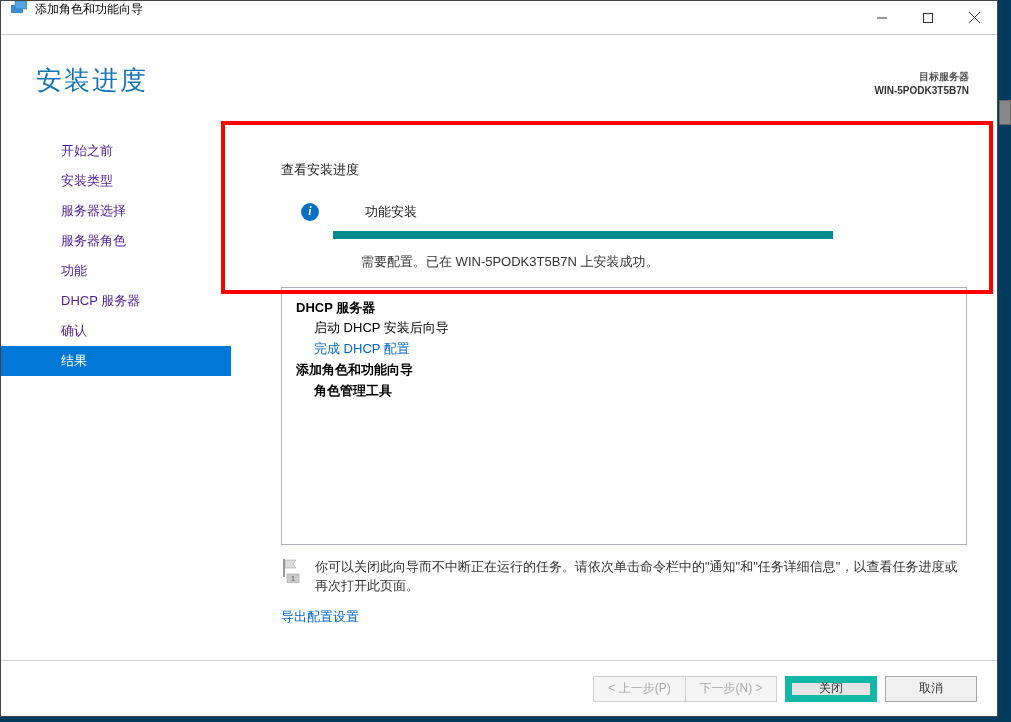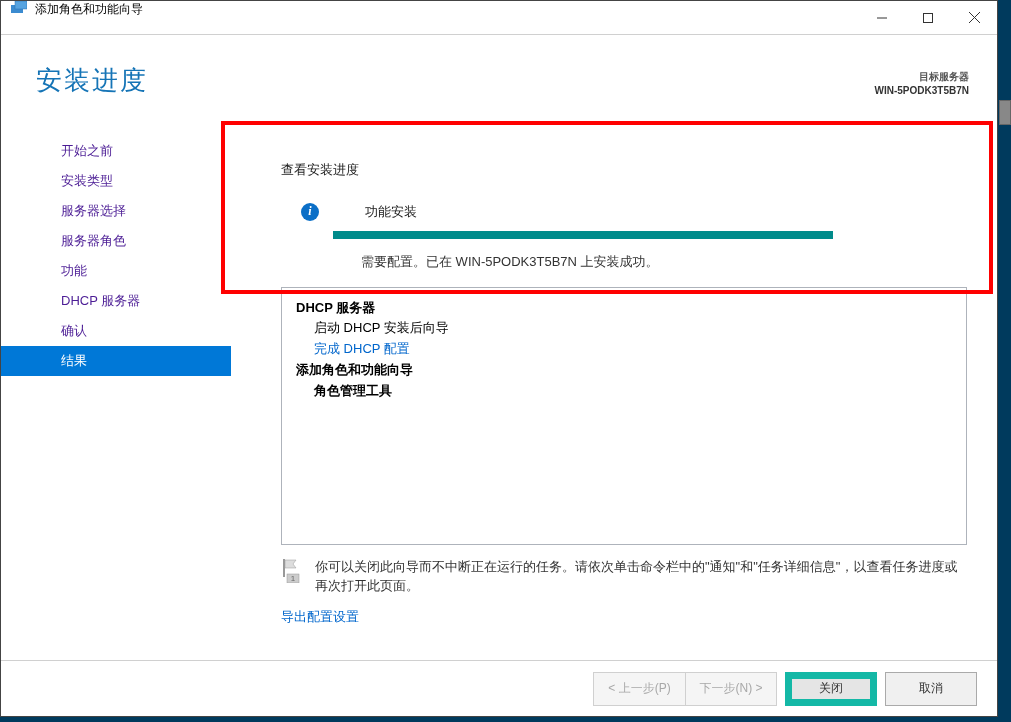--- a/index.html
+++ b/index.html
@@ -48,21 +48,21 @@
     .results-box .sub2 { padding-left: 40px; }
     .results-box .link { color: #0066cc; }
     .results-box .bold { font-weight: bold; }
 
     .footer-info { display: flex; align-items: flex-start; padding: 12px 0 6px 0; border-top: none; font-size: 13px; color: #333; line-height: 1.5; }
     .flag-icon { width: 18px; min-width: 18px; height: 22px; margin-right: 16px; position: relative; margin-top: 2px; }
     .flag-icon svg { display: block; }
     .export-link { color: #0066cc; font-size: 13px; margin-top: 6px; margin-bottom: 10px; }
 
     .button-bar { height: 56px; border-top: 1px solid #d0d0d0; display: flex; justify-content: flex-end; align-items: center; padding: 0 20px; gap: 8px; }
-    .btn { height: 34px; min-width: 92px; font-size: 12px; border: 1px solid #aaa; background: #f0f0f0; display: flex; align-items: center; justify-content: center; color: #333; padding: 0 8px; }
+    .btn { height: 26px; min-width: 92px; font-size: 12px; border: 1px solid #aaa; background: #f0f0f0; display: flex; align-items: center; justify-content: center; color: #333; padding: 0 8px; }
     .btn.disabled { color: #a8a8a8; background: #f5f5f5; border-color: #d0d0d0; }
     .btn.primary { border: 7px solid #14b8a6; background: #e5e5e5; }
     .btn-pair { display: flex; }
     .btn-pair .btn:first-child { border-right: none; }
 
     .red-outline {
       position: absolute;
       border: 4px solid #ff0000;
       left: 220px; top: 120px;
       width: 772px; height: 173px;

